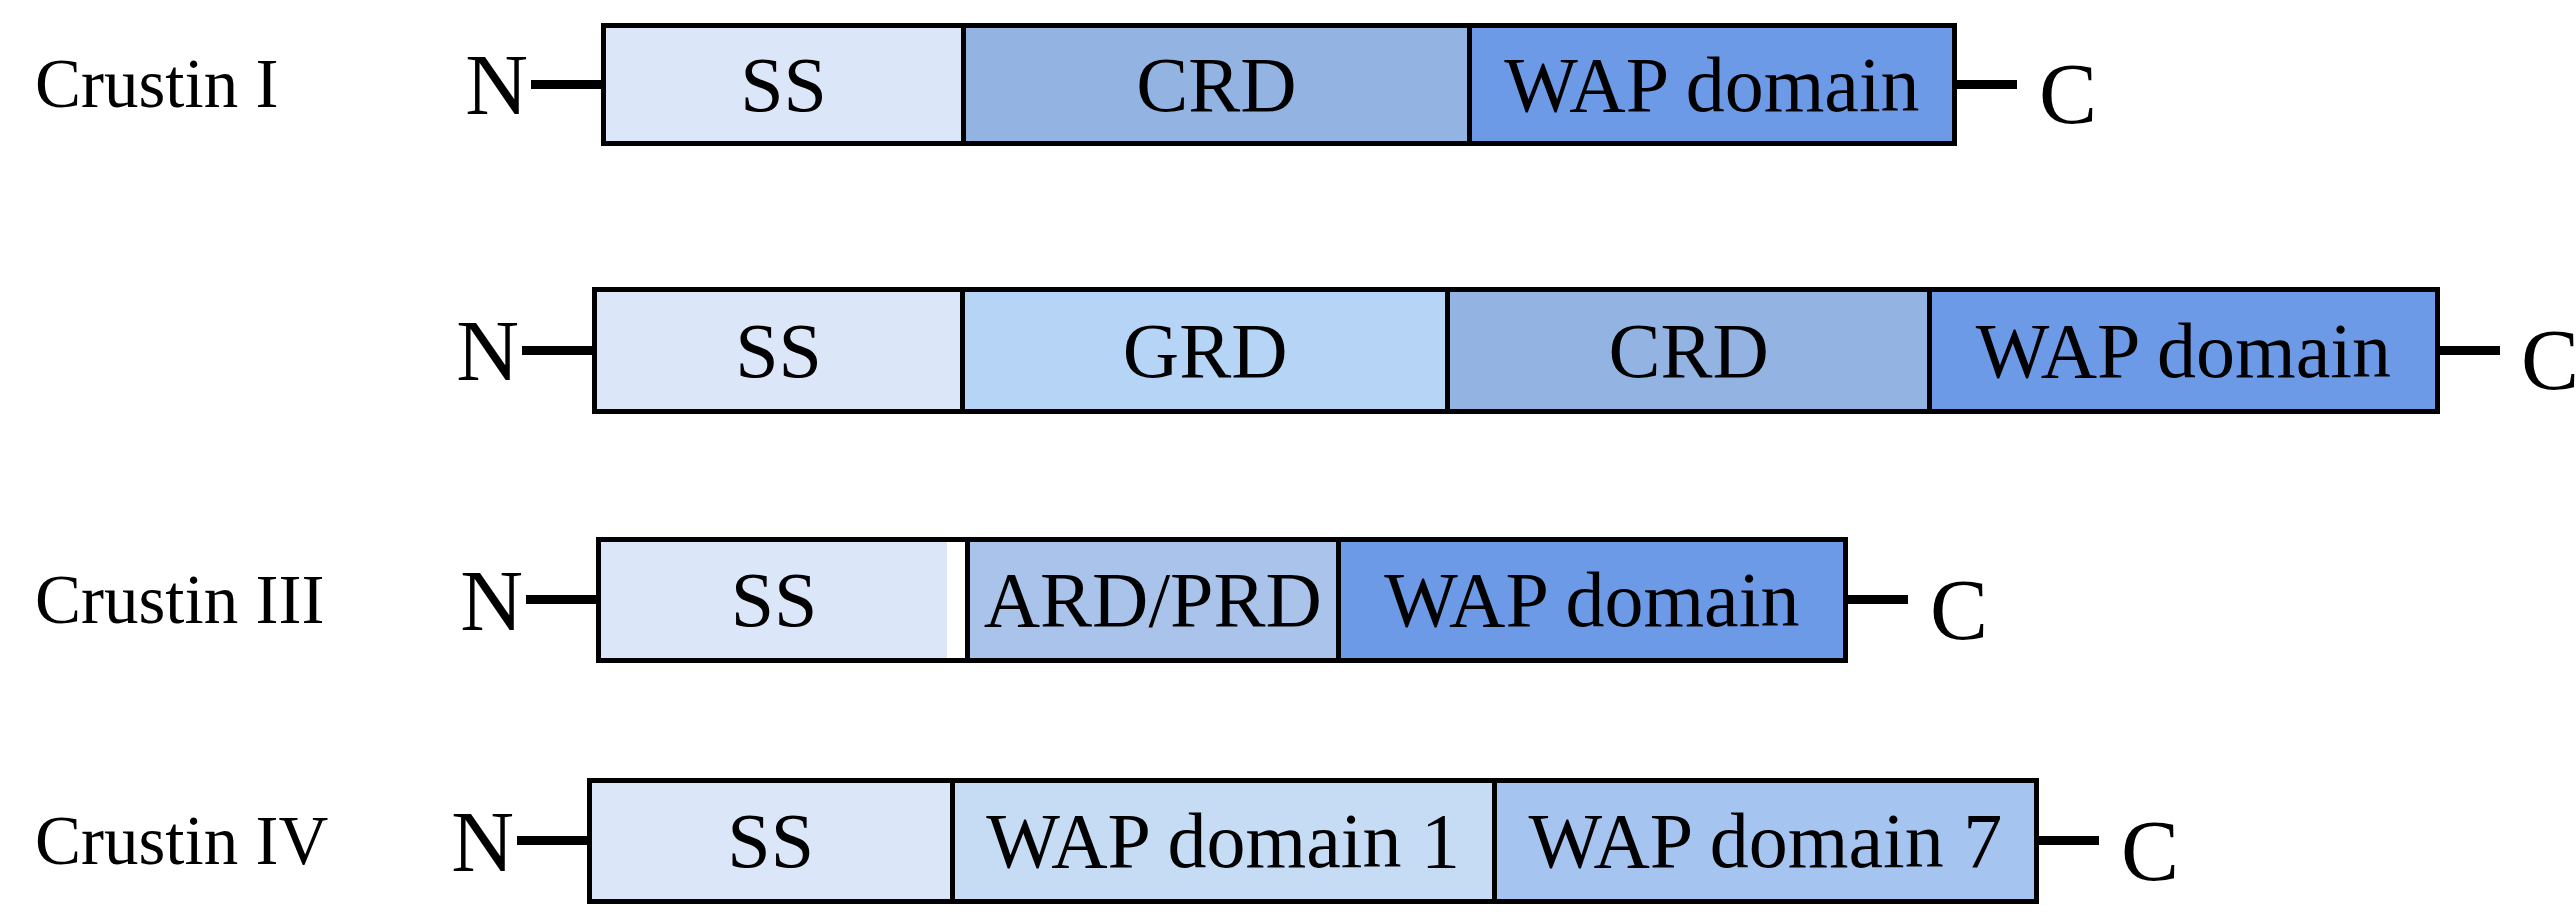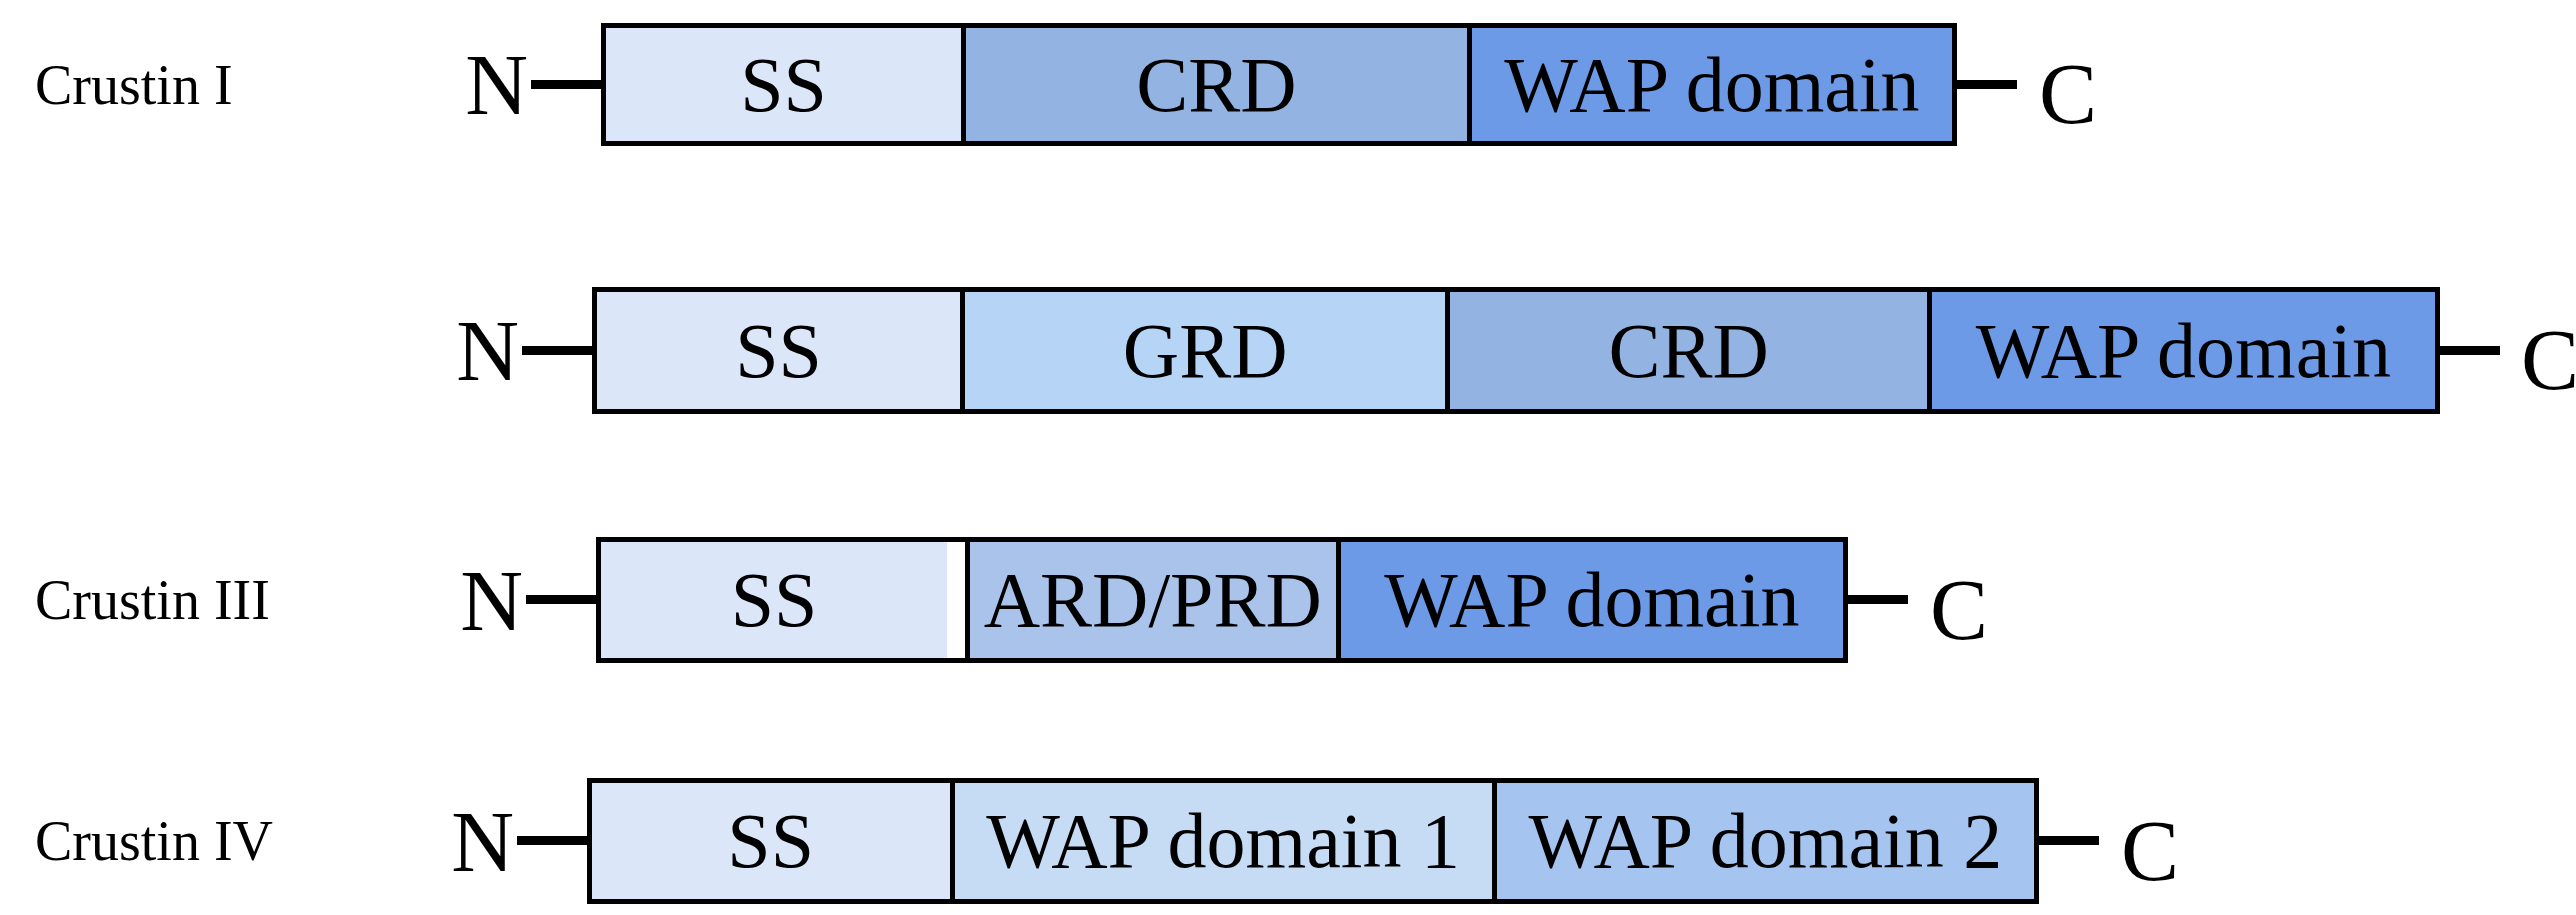--- a/index.html
+++ b/index.html
@@ -5,21 +5,21 @@
   html,body{margin:0;padding:0;}
   body{
     width:2576px;height:916px;position:relative;background:#ffffff;
     font-family:"Liberation Serif","DejaVu Serif",serif;color:#000;
     overflow:hidden;
   }
   .canvas{position:absolute;left:0;top:0;width:2576px;height:916px;}
   .row{position:absolute;left:0;width:100%;}
   .row-label{
     position:absolute;left:35px;top:0;height:100%;
-    display:flex;align-items:center;font-size:56px;white-space:nowrap;
+    display:flex;align-items:center;font-size:69px;white-space:nowrap;
   }
   .terminus{
     position:absolute;top:0;height:100%;display:flex;align-items:center;
     font-size:87px;
   }
   .n-terminus{justify-content:flex-end;}
   .c-terminus{transform:translateY(9px);}
   .connector{position:absolute;background:#000;height:9px;}
   .bar{
     position:absolute;top:0;height:100%;display:flex;
@@ -96,20 +96,20 @@
       <div class="terminus n-terminus" style="left: 414px; width: 100px;">N</div>
       <div class="connector" style="left: 517px; width: 76px; top: 58px;"></div>
       <div class="bar" style="left: 587px; width: 1452px;">
         <div class="segment" style="width: 360px; background: rgb(219, 230, 248);">
           <span>SS</span>
         </div>
         <div class="segment" style="width: 546px; background: rgb(198, 219, 244); text-align: center;">
           <span>WAP domain 1</span>
         </div>
         <div class="segment" style="width: 546px; background: rgb(166, 196, 240);">
-          <span>WAP domain 2</span>
+          <span>WAP domain 7</span>
         </div>
       </div>
       <div class="connector" style="left: 2035px; width: 64px; top: 58px;"></div>
       <div class="terminus c-terminus" style="left: 2121px;">C</div>
     </div>
   </div>
 
 
 </body></html>

